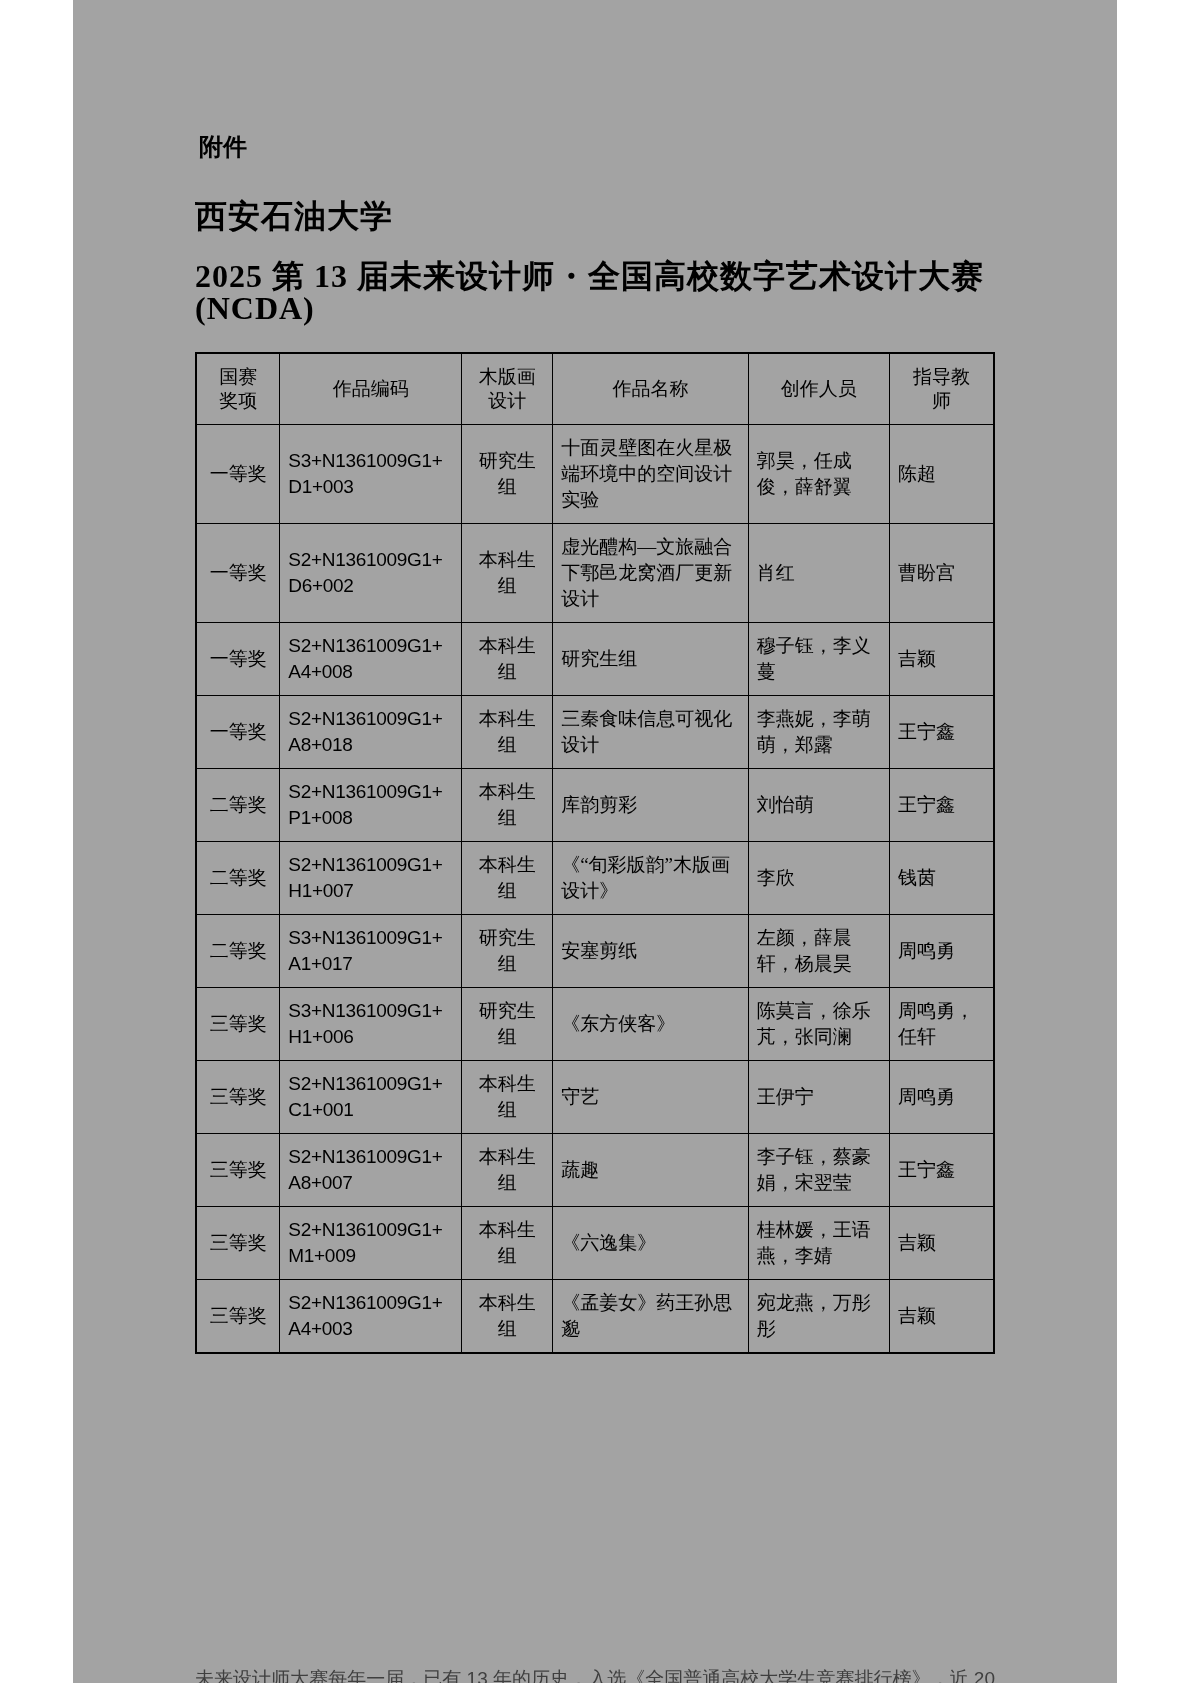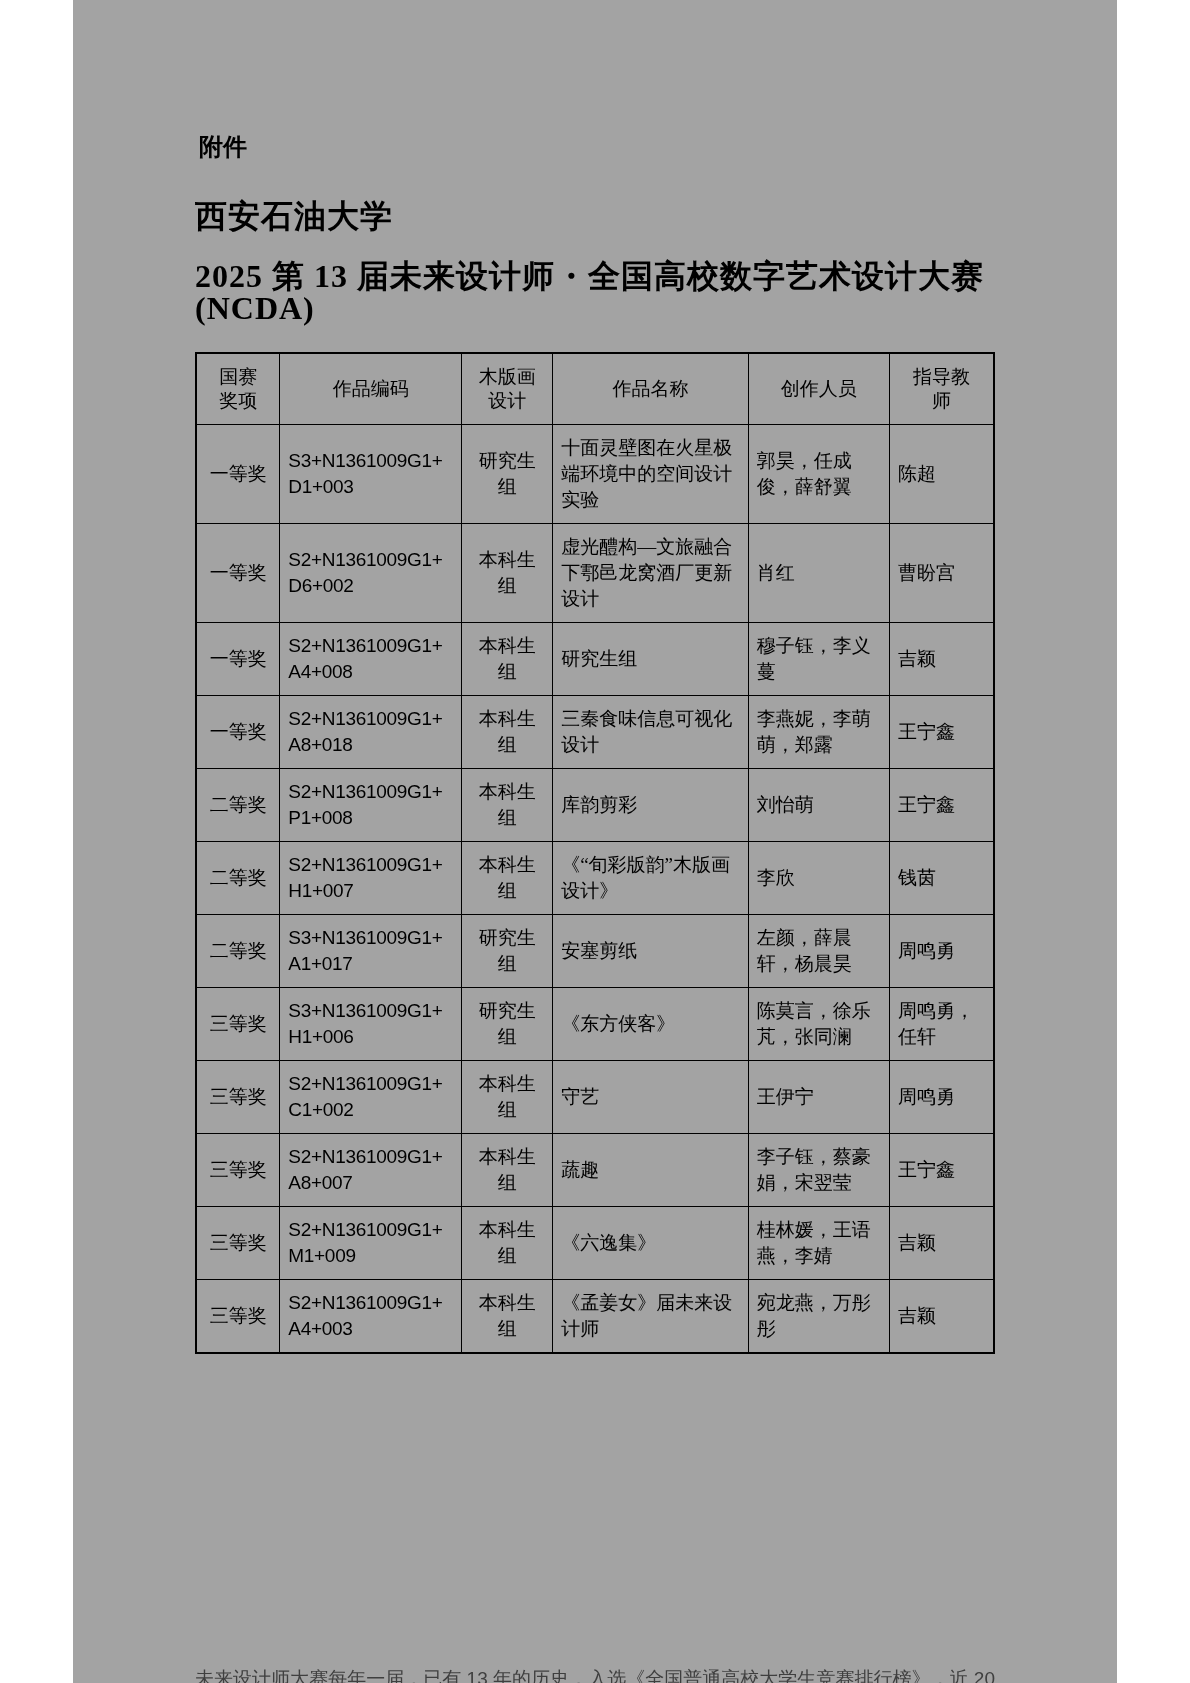--- a/index.html
+++ b/index.html
@@ -156,21 +156,21 @@
           <tr>
             <td class="col-0">三等奖</td>
             <td class="col-1">S3+N1361009G1+H1+006</td>
             <td class="col-2">研究生组</td>
             <td class="col-3">《东方侠客》</td>
             <td class="col-4">陈莫言，徐乐芃，张同澜</td>
             <td class="col-5">周鸣勇，任轩</td>
           </tr>
           <tr>
             <td class="col-0">三等奖</td>
-            <td class="col-1">S2+N1361009G1+C1+002</td>
+            <td class="col-1">S2+N1361009G1+C1+001</td>
             <td class="col-2">本科生组</td>
             <td class="col-3">守艺</td>
             <td class="col-4">王伊宁</td>
             <td class="col-5">周鸣勇</td>
           </tr>
           <tr>
             <td class="col-0">三等奖</td>
             <td class="col-1">S2+N1361009G1+A8+007</td>
             <td class="col-2">本科生组</td>
             <td class="col-3">蔬趣</td>
@@ -182,21 +182,21 @@
             <td class="col-1">S2+N1361009G1+M1+009</td>
             <td class="col-2">本科生组</td>
             <td class="col-3">《六逸集》</td>
             <td class="col-4">桂林媛，王语燕，李婧</td>
             <td class="col-5">吉颖</td>
           </tr>
           <tr>
             <td class="col-0">三等奖</td>
             <td class="col-1">S2+N1361009G1+A4+003</td>
             <td class="col-2">本科生组</td>
-            <td class="col-3">《孟姜女》届未来设计师</td>
+            <td class="col-3">《孟姜女》药王孙思邈</td>
             <td class="col-4">宛龙燕，万彤彤</td>
             <td class="col-5">吉颖</td>
           </tr>
         </tbody>
     </table>
 
     <p class="footer-paragraph">未来设计师大赛每年一届，已有 13 年的历史，入选《全国普通高校大学生竞赛排行榜》，近 20 家教育厅认定，获得“学习强国”学习平台和联合国机构的支持。大赛包括“大学生竞赛 NCDA”、“教师竞赛 NDTC”、“国际赛 IIDA”、艺术设计作品展，构建了“校赛-省赛-国赛-国际赛”的竞赛链。每年有 1,800 多所高校参赛，其中包括 95%的 985 大学和众多知名美术学院，以及来自 50 个国家/地区的参赛者参与其中。大赛坚持科艺并重，倡导可持续发展，传承红色文化，助力乡村振兴，致力于培养未来的设计师。</p>
 
   </div>
 </div>

